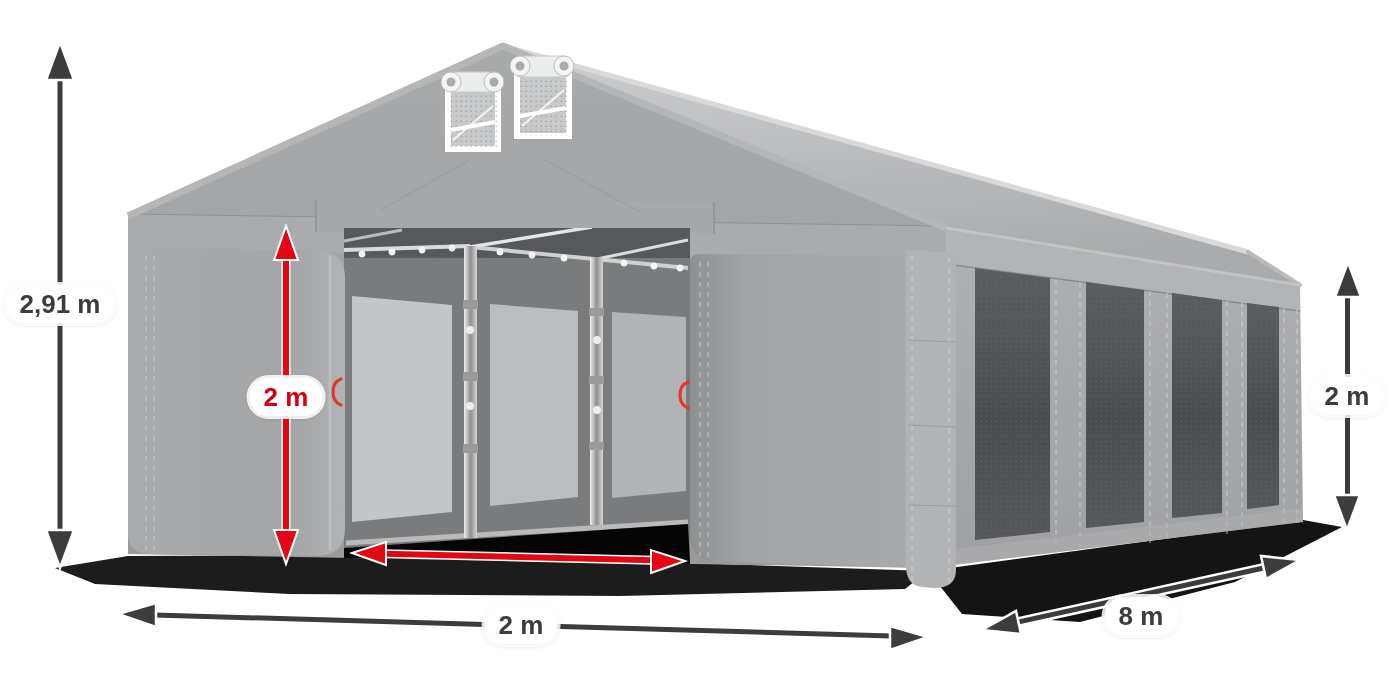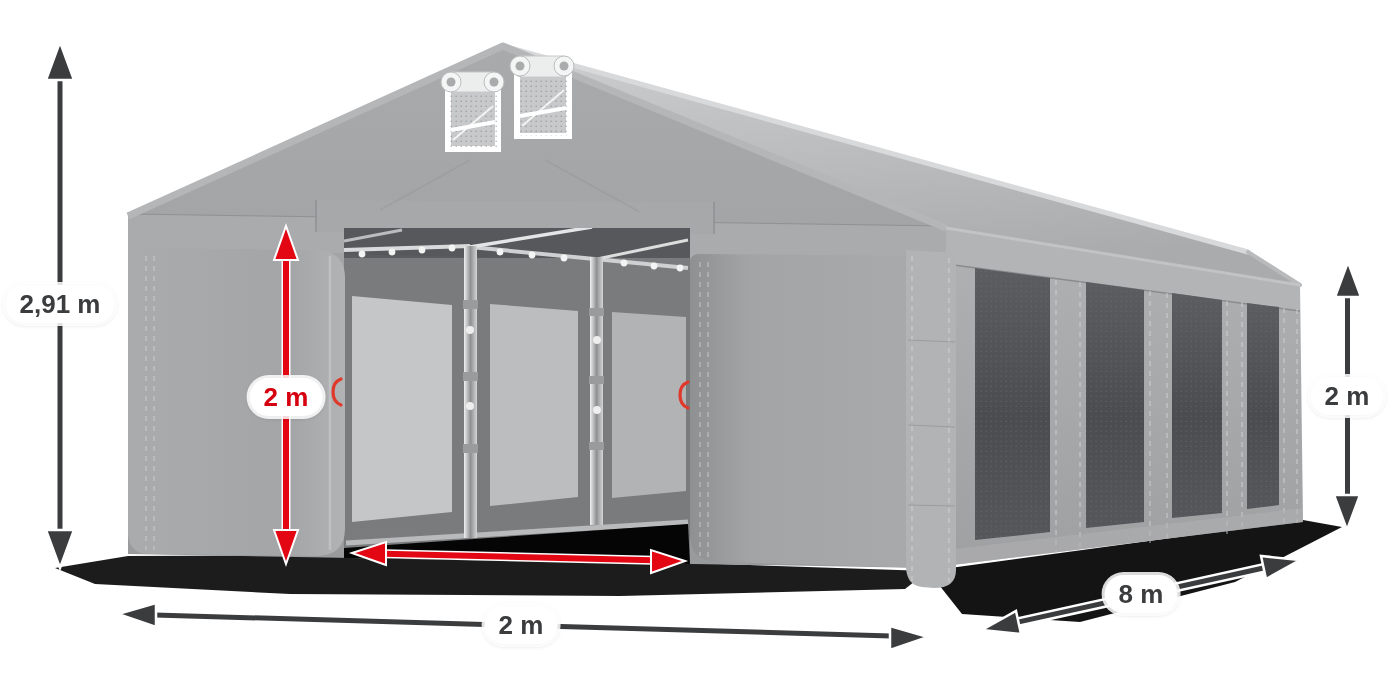--- a/index.html
+++ b/index.html
@@ -283,17 +283,17 @@
   </g>
 </svg>
 
 <div class="dim-label" style="left:60px;top:304px;">2,91 m</div>
 
 <div class="dim-label red" style="left:286px;top:397px;">2 m</div>
 
 
 <div class="dim-label" style="left:521px;top:625px;">2 m</div>
 
-<div class="dim-label" style="left:1141px;top:594px;">8 m</div>
+<div class="dim-label" style="left:1141px;top:616px;">8 m</div>
 
 <div class="dim-label" style="left:1347px;top:396px;">2 m</div>
 
 </div>
 
 </body></html>

